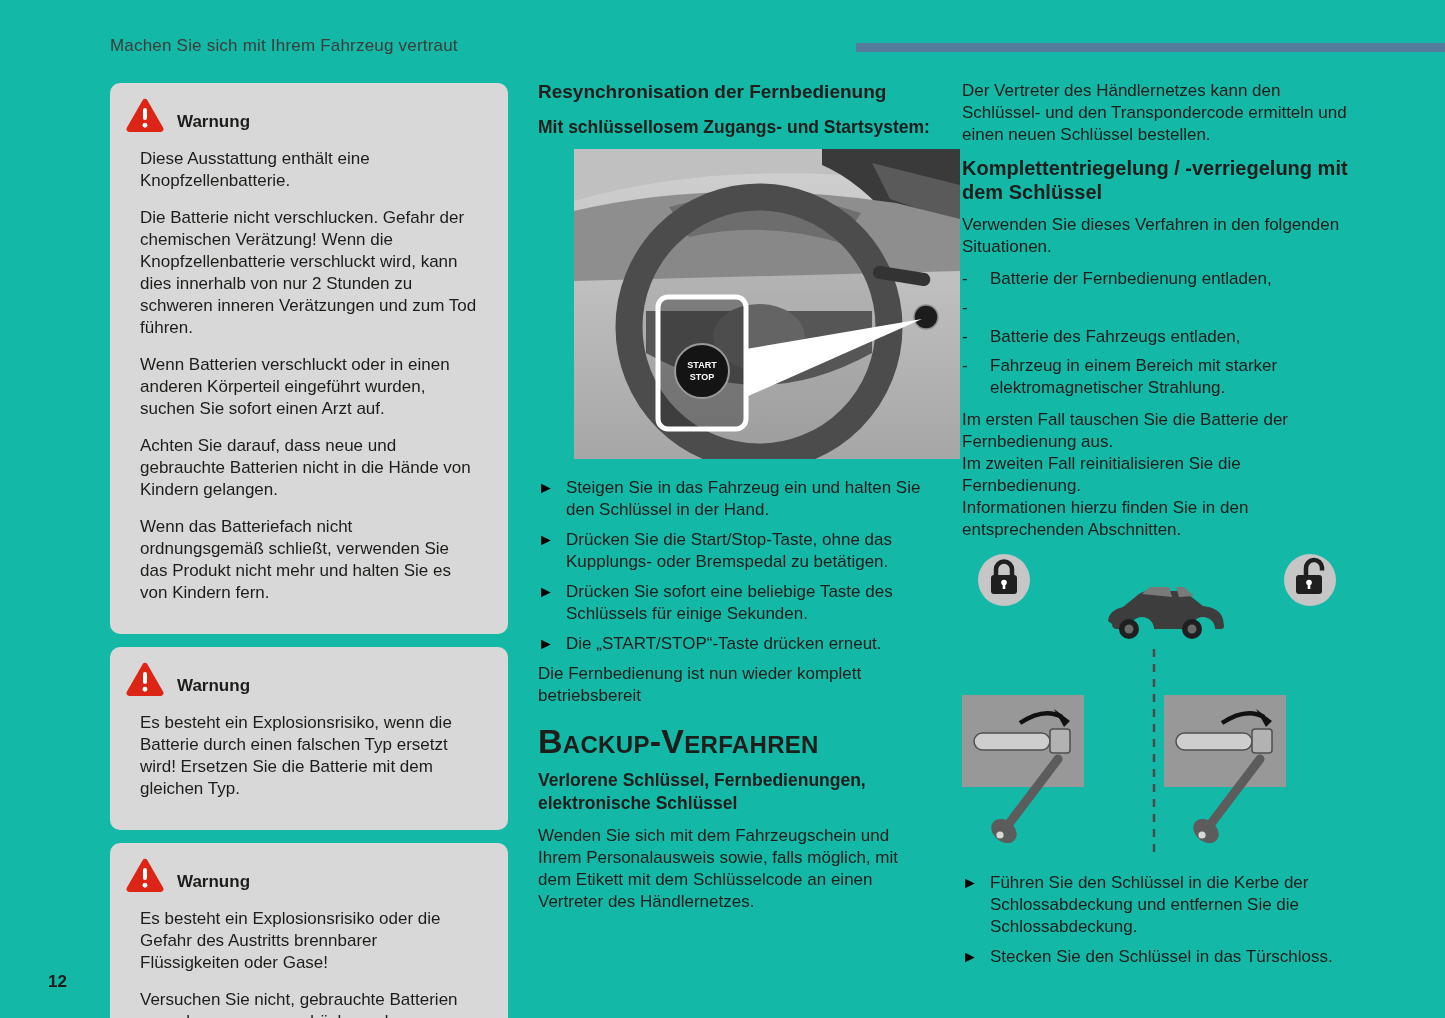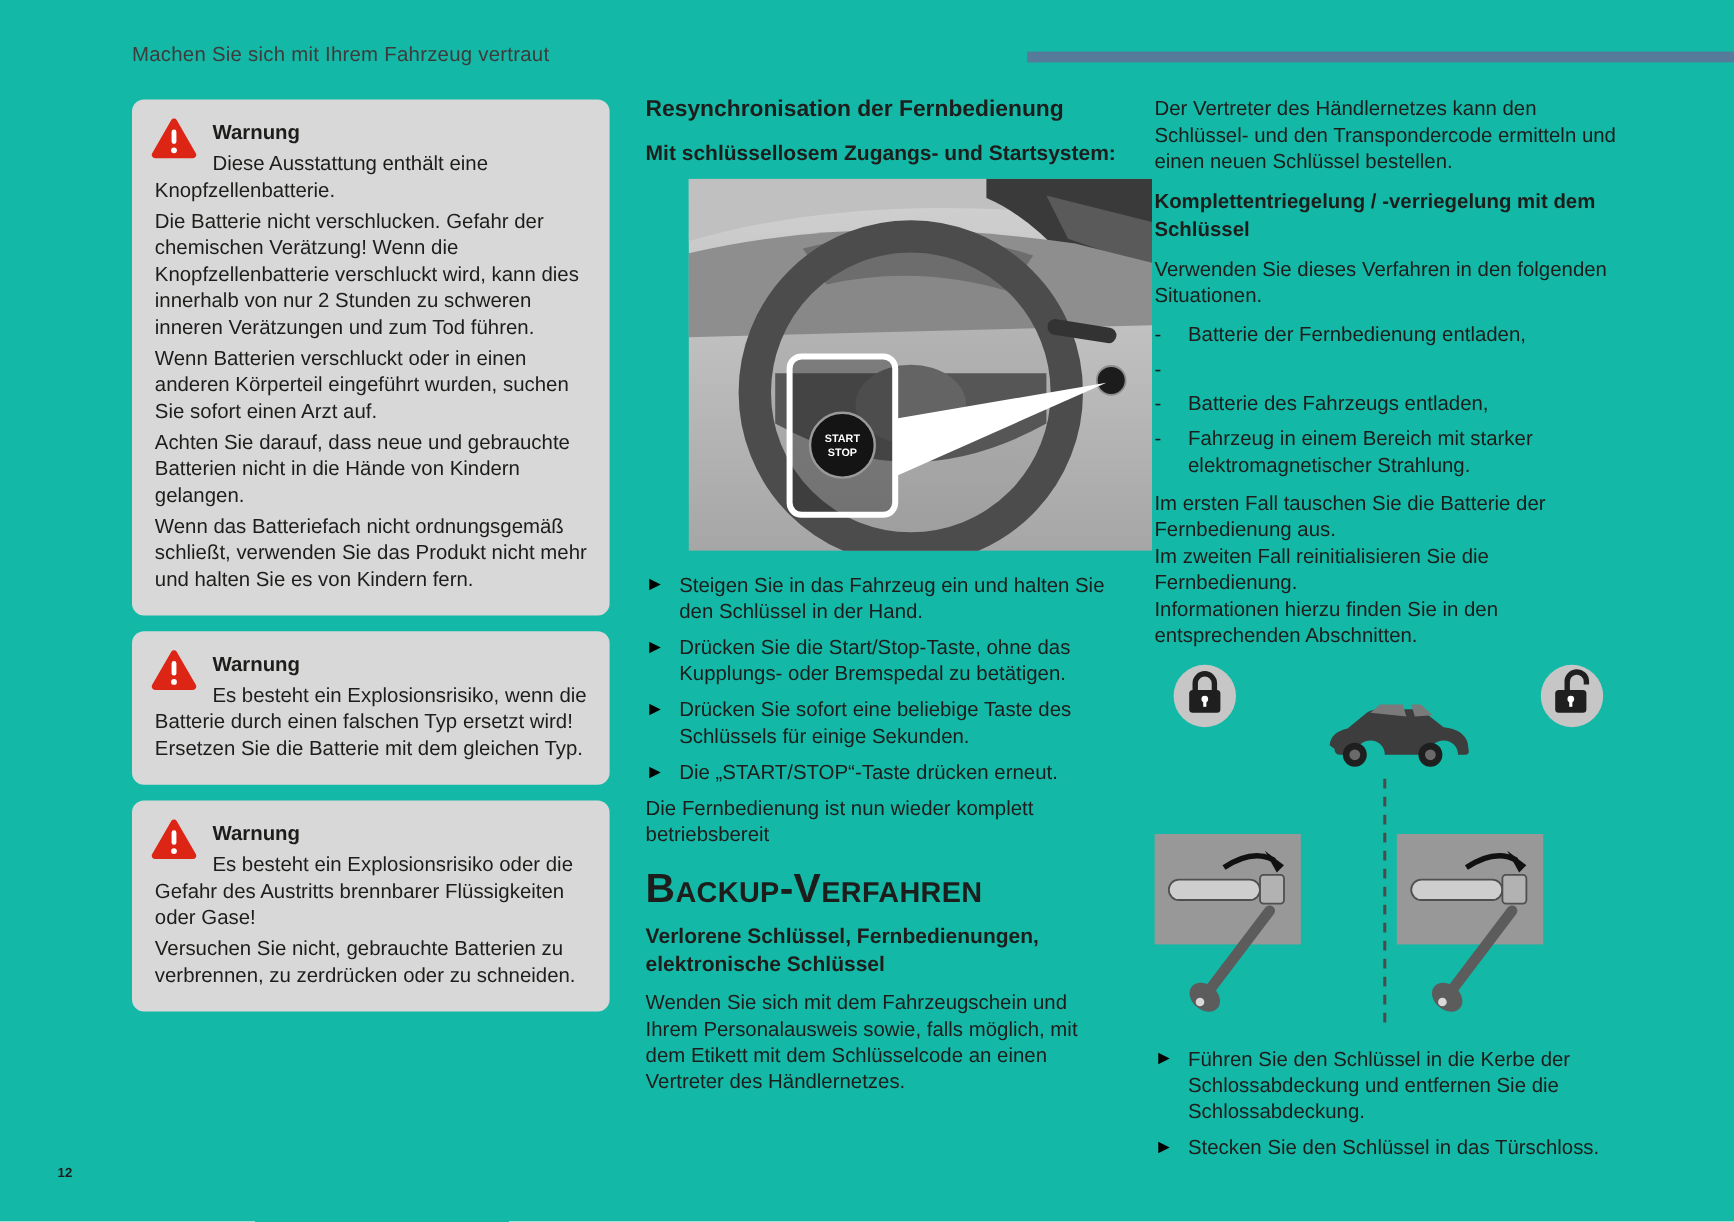--- a/index.html
+++ b/index.html
@@ -16,44 +16,44 @@
   .col { position:absolute; font-size:17px; line-height:22px; }
   .col-left  { left:110px; top:83px;  width:398px; }
   .col-mid   { left:538px; top:80px;  width:392px; }
   .col-right { left:962px; top:80px;  width:388px; }
 
   
   .warnbox { background:#d8d8d8; border-radius:10px; padding:13px 15px 15px 15px; margin-bottom:13px; }
   .warn-icon { float:left; width:40px; height:36px; margin:1px 12px 5px 0; }
   .warn-icon svg { width:100%; height:100%; display:block; }
   .warn-title { font-weight:bold; }
-  .warnbox p { margin:4px; }
+  .warnbox p { margin:15px; }
 
   
   h2.sec { font-size:19px; font-weight:bold; margin:0 0 12px 0; line-height:24px; }
   h3.sub { font-size:17.5px; font-weight:bold; margin:0 0 10px 0; line-height:23px; }
   .photo { width:458px; height:310px; margin:6px 0 18px 0; }
   .photo svg { width:100%; height:100%; display:block; }
 
   .step { display:flex; gap:11px; margin-bottom:8px; }
   .step .tri { flex:0 0 17px; color:#000; font-size:16px; line-height:22px; }
   .body-p { margin:8px 0 0 0; }
 
   .backup-h { font-variant:small-caps; font-size:34px; line-height:32px; font-weight:bold; letter-spacing:0.3px; margin:18px 0 12px 0; }
 
   
   .r-p { margin-bottom:10px; }
-  h2.sec-r { font-size:17px; font-weight:bold; line-height:24px; margin:4px 0 10px 0; }
+  h2.sec-r { font-size:20px; font-weight:bold; line-height:24px; margin:4px 0 10px 0; }
   .dash-item { display:flex; margin-bottom:7px; }
   .dash-item .dash { flex:0 0 28px; }
   .notes div { display:block; }
   .illus { width:390px; height:305px; margin:12px 0 14px 0; }
   .illus svg { width:100%; height:100%; display:block; }
 
-  .page-number { position:absolute; left:48px; top:972px; font-size:11px; font-weight:bold; }
+  .page-number { position:absolute; left:48px; top:972px; font-size:17px; font-weight:bold; }
 </style>
 </head>
 <body>
 
 <div class="page">
 
   <div class="header-title">Machen Sie sich mit Ihrem Fahrzeug vertraut</div>
   <div class="header-bar"></div>
 
   <div class="col col-left">

